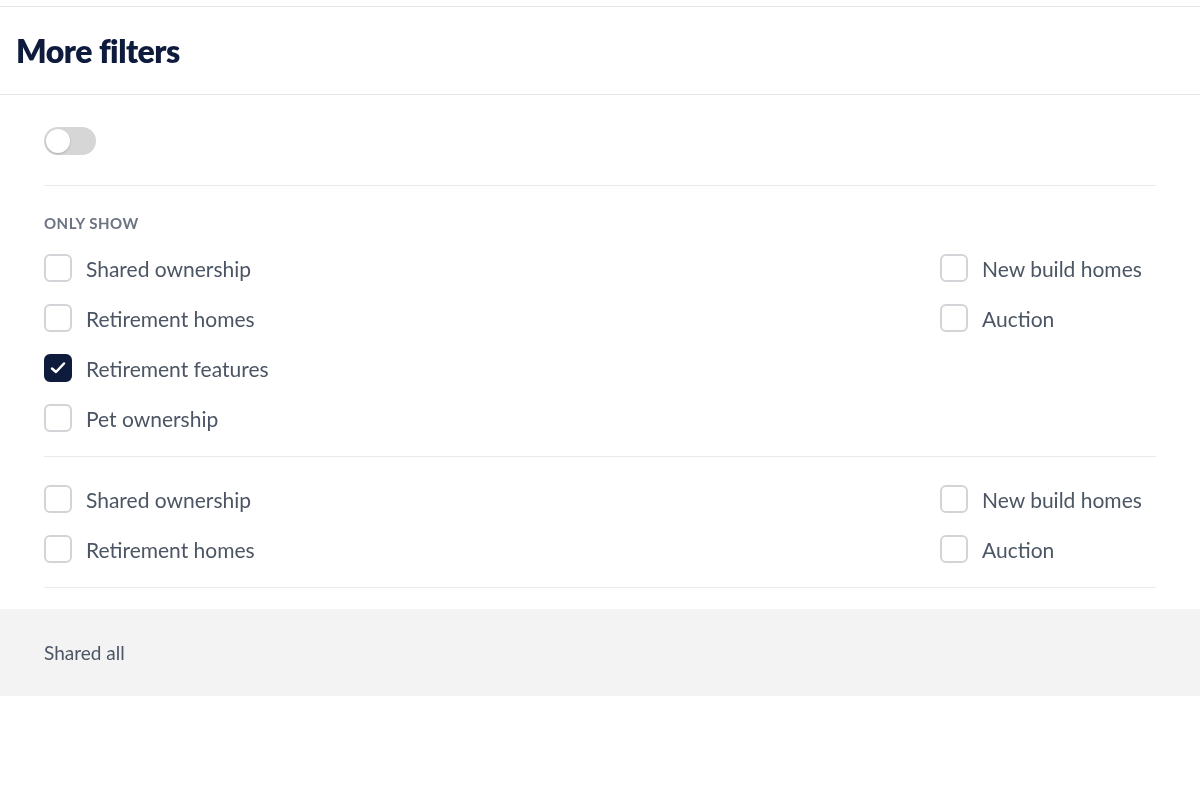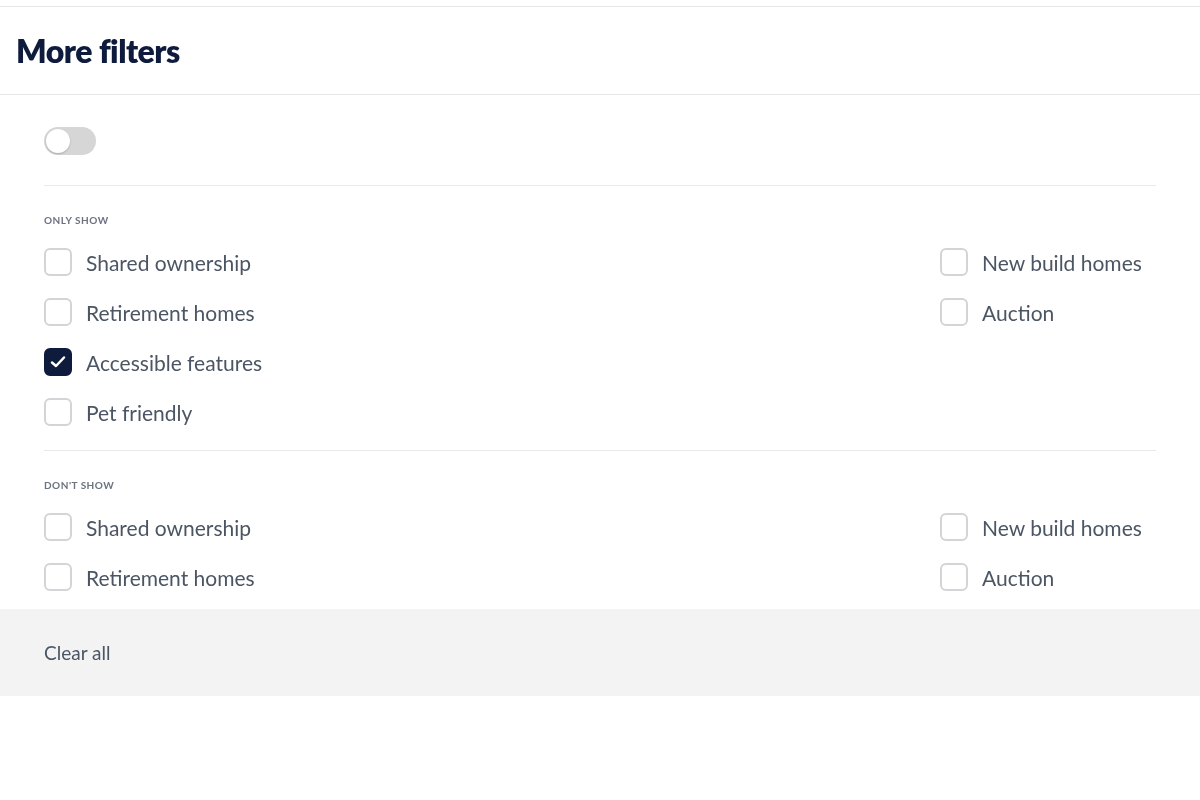--- a/index.html
+++ b/index.html
@@ -14,21 +14,21 @@
     width: 52px; height: 28px; border-radius: 14px; background: #d6d6d6;
     position: relative; cursor: pointer; flex-shrink: 0;
   }
   .toggle .knob {
     position: absolute; top: 2px; left: 2px;
     width: 24px; height: 24px; border-radius: 50%; background: #fff;
     box-shadow: 0 1px 2px rgba(0,0,0,0.2);
   }
   .toggle-label { margin-left: 14px; font-size: 22px; font-weight: 600; color: #3d475c; }
   .section { padding: 28px 0 24px 0; border-bottom: 1px solid #e9e9e9; }
-  .section-title { font-size: 10px; font-weight: 700; letter-spacing: 0.5px; color: #6b7280; text-transform: uppercase; margin-bottom: 22px; }
+  .section-title { font-size: 15px; font-weight: 700; letter-spacing: 0.5px; color: #6b7280; text-transform: uppercase; margin-bottom: 22px; }
   .checkbox-grid { display: grid; grid-template-columns: 1fr 1fr; column-gap: 40px; row-gap: 22px; }
   .checkbox-grid .col-right { padding-left: 320px; }
   .check-item { display: flex; align-items: center; cursor: pointer; }
   .checkbox {
     width: 28px; height: 28px; border: 2px solid #d4d4d8; border-radius: 6px;
     background: #fff; flex-shrink: 0; display: flex; align-items: center; justify-content: center;
   }
   .checkbox.checked { background: #0e1b3d; border-color: #0e1b3d; }
   .checkbox.checked svg { display: block; }
   .checkbox svg { display: none; width: 16px; height: 16px; }
@@ -76,28 +76,28 @@
             </div>
             <span class="check-label">Retirement homes</span>
           </div>
           <div style="height:22px"></div>
           <div class="check-item">
             <div class="checkbox checked">
               <svg viewBox="0 0 16 16">
                   <path d="M2 8.5 L6 12 L14 3.5" stroke="#fff" stroke-width="2.5" fill="none" stroke-linecap="round" stroke-linejoin="round"></path>
                 </svg>
             </div>
-            <span class="check-label">Accessible features</span>
+            <span class="check-label">Retirement features</span>
           </div>
           <div style="height:22px"></div>
           <div class="check-item">
             <div class="checkbox">
               
             </div>
-            <span class="check-label">Pet friendly</span>
+            <span class="check-label">Pet ownership</span>
           </div>
         </div>
         <div class="col-right">
           <div class="check-item">
             <div class="checkbox">
               
             </div>
             <span class="check-label">New build homes</span>
           </div>
           <div style="height:22px"></div>
@@ -107,21 +107,20 @@
             </div>
             <span class="check-label">Auction</span>
           </div>
           <div style="height:22px"></div>
           <div style="height:22px"></div>
         </div>
       </div>
     </div>
 
     <div class="section">
-      <div class="section-title">DON'T SHOW</div>
       <div class="checkbox-grid">
         <div>
           <div class="check-item">
             <div class="checkbox">
               
             </div>
             <span class="check-label">Shared ownership</span>
           </div>
           <div style="height:22px"></div>
           <div class="check-item">
@@ -145,15 +144,15 @@
             </div>
             <span class="check-label">Auction</span>
           </div>
         </div>
       </div>
     </div>
 
   </div>
 
   <div class="footer">
-    <span class="clear-all">Clear all</span>
+    <span class="clear-all">Shared all</span>
   </div>
 </div>
 
 </body></html>

